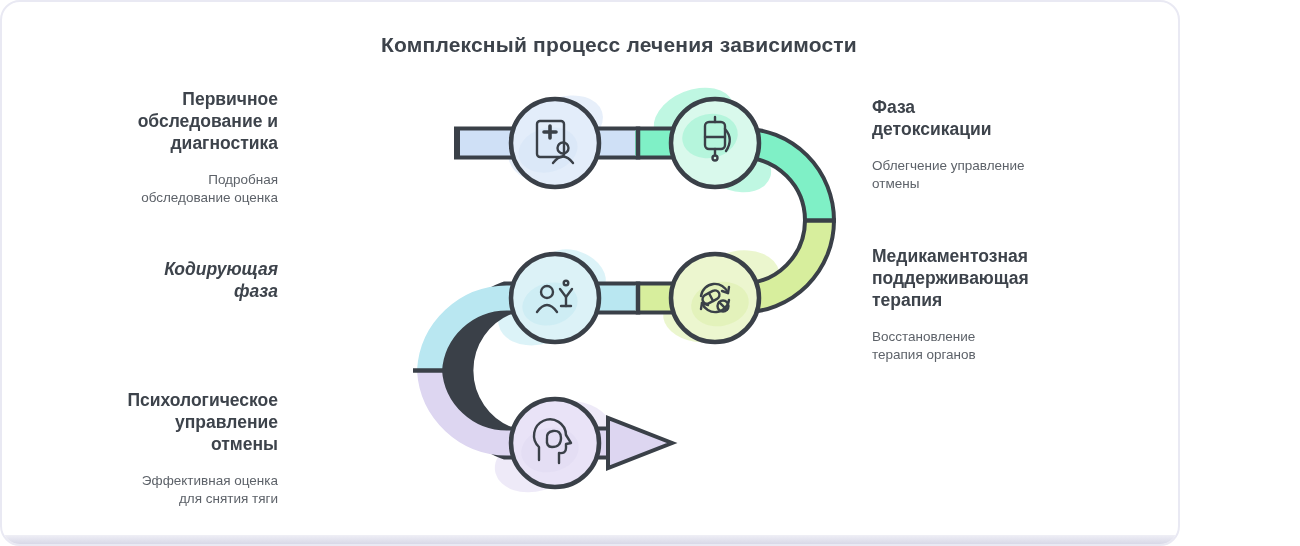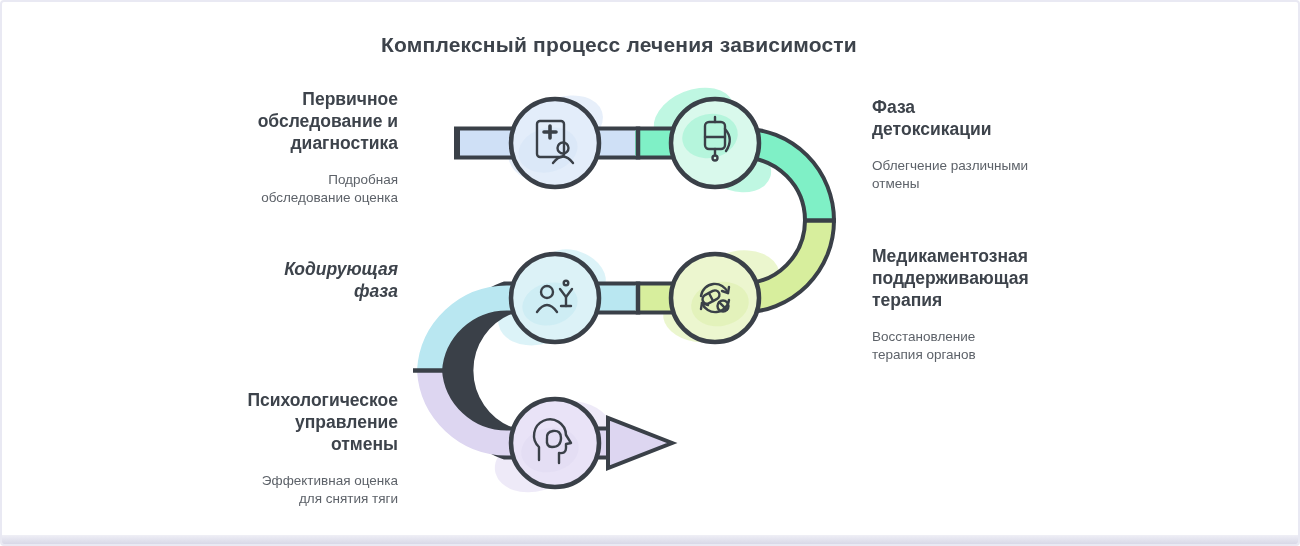--- a/index.html
+++ b/index.html
@@ -1,19 +1,19 @@
 <!DOCTYPE html>
 <html style="--ink: #3a4048; --heading: #3d434b; --subtext: #5d6269; --frame: #e9e9f3; --seg1: #cfe0f6; --seg2: #7ff0c6; --seg3: #d7ee9d; --seg4: #b9e7f1; --seg5: #ddd6f1; --fill1: #e3edfa; --fill2: #d9f9ec; --fill3: #ecf6cf; --fill4: #dcf2f7; --fill5: #e9e3f7;"><head>
 <meta charset="utf-8">
 <style>
   html,body{margin:0;padding:0;background:#ffffff;}
   .canvas{
-    position:relative;width:1300px;height:546px;box-sizing:border-box;
+    position:relative;width:1180px;height:546px;box-sizing:border-box;
     font-family:"Liberation Sans",sans-serif;background:#ffffff;
-    border:2px solid var(--frame,#e9e9f3);border-radius:4px;overflow:hidden;padding-left:34px;
+    border:2px solid var(--frame,#e9e9f3);border-radius:20px;overflow:hidden;padding-left:34px;
   }
   .bottom-strip{position:absolute;left:0;right:0;bottom:0;height:9px;
     background:linear-gradient(180deg,#efeff6 0%,#d8d8e7 100%);}
   .title{position:absolute;top:31px;left:0;width:1300px;padding-right:66px;box-sizing:border-box;
     text-align:center;font-size:21px;font-weight:bold;color:var(--heading,#3d434b);letter-spacing:.2px;}
   .svg-stage{position:absolute;left:0;top:0;}
   .band-under{fill:none;stroke:var(--ink,#3a4048);stroke-width:33;}
   .band{fill:none;stroke-width:25;}
   .b1{stroke:var(--seg1,#cfe0f6);} .b2{stroke:var(--seg2,#7ff0c6);} .b3{stroke:var(--seg3,#d7ee9d);}
   .b4{stroke:var(--seg4,#b9e7f1);} .b5{stroke:var(--seg5,#ddd6f1);}
@@ -154,21 +154,21 @@
     <h3>Первичное
 обследование и
 диагностика</h3>
     <p>Подробная
 обследование оценка</p>
   </div>
 
   <div class="label right label-2">
     <h3>Фаза
 детоксикации</h3>
-    <p>Облегчение различными
+    <p>Облегчение управление
 отмены</p>
   </div>
 
   <div class="label right label-3">
     <h3>Медикаментозная
 поддерживающая
 терапия</h3>
     <p>Восстановление
 терапия органов</p>
   </div>

